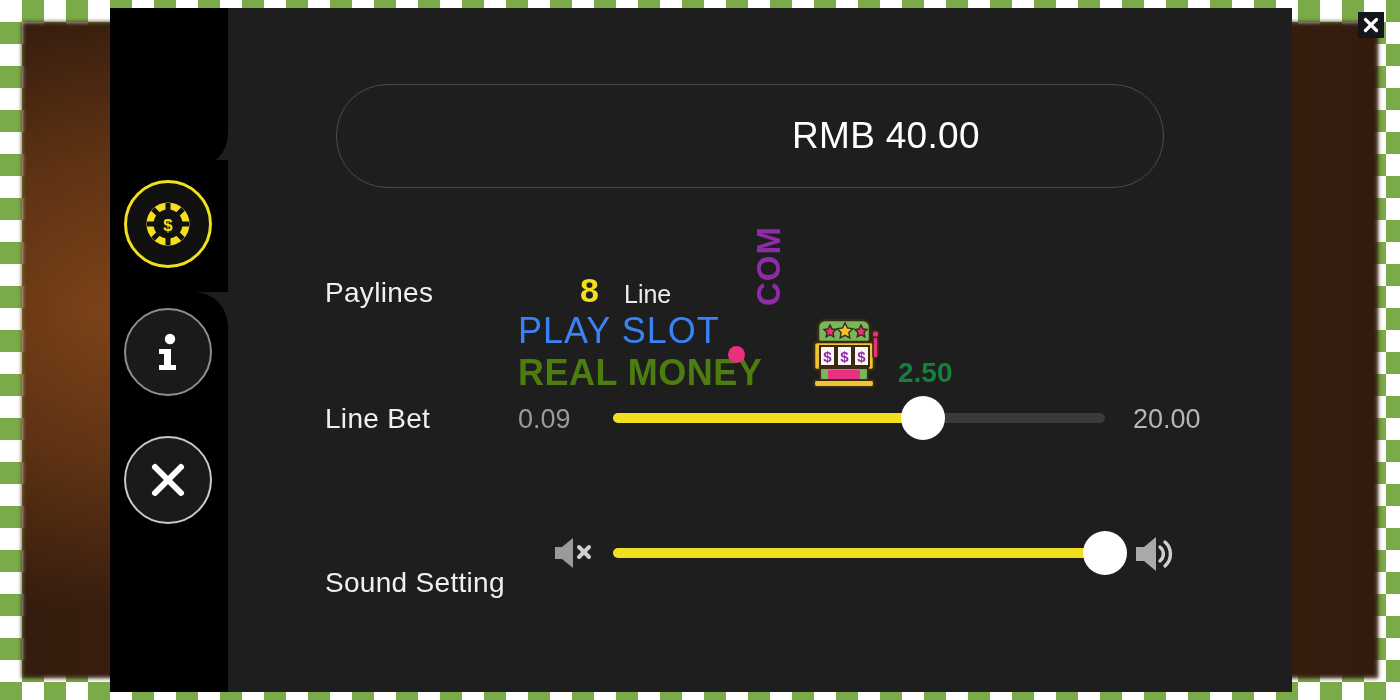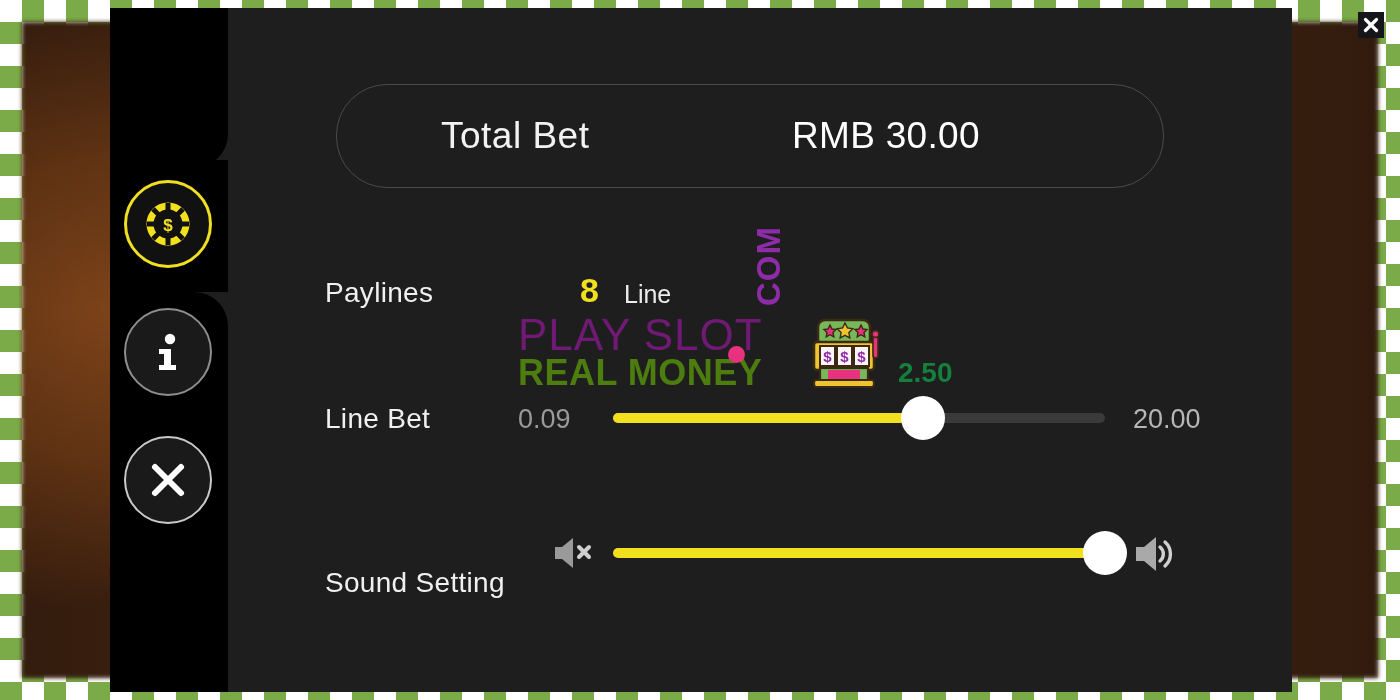--- a/index.html
+++ b/index.html
@@ -108,21 +108,21 @@
 
   #sd-track{left:613px;top:548px;width:492px;}
   #sd-fill{left:613px;top:548px;width:492px;}
   #sd-thumb{left:1083px;top:531px;}
   #sd-mute{position:absolute;left:552px;top:534px;}
   #sd-up{position:absolute;left:1133px;top:534px;}
 
   
   .wm{position:absolute;left:518px;top:310px;pointer-events:none;}
   .wm-play{
-    position:absolute;left:0;top:0;color:#701a75;font-size:44px;
+    position:absolute;left:0;top:0;color:#3b82f6;font-size:36px;
     letter-spacing:1px;white-space:nowrap;
   }
   .wm-real{
     position:absolute;left:0;top:42px;color:#4d7c0f;font-size:36px;
     font-weight:bold;letter-spacing:.5px;white-space:nowrap;
   }
   .wm-dot{
     position:absolute;left:210px;top:36px;width:17px;height:17px;
     border-radius:50%;background:#e8317f;
   }
@@ -183,22 +183,21 @@
   <div class="nav-btn close">
     <svg width="44" height="44" viewBox="0 0 44 44">
       <g stroke="#fff" stroke-width="6" stroke-linecap="round">
         <line x1="9" y1="9" x2="35" y2="35"></line>
         <line x1="35" y1="9" x2="9" y2="35"></line>
       </g>
     </svg>
   </div>
 
   <div class="totalbet">
-    <span class="tb-label">Total Bet</span>
-    <span class="tb-value">RMB 30.00</span>
+    <span class="tb-value">RMB 40.00</span>
   </div>
 
   <span class="row-label" id="lbl-paylines">Paylines</span>
   <span class="paylines-num">8</span>
   <span class="paylines-unit">Line</span>
 
   <span class="row-label" id="lbl-linebet">Line Bet</span>
   <span id="lb-min">0.09</span>
   <span id="lb-max">20.00</span>
   <span id="lb-value">2.50</span>

